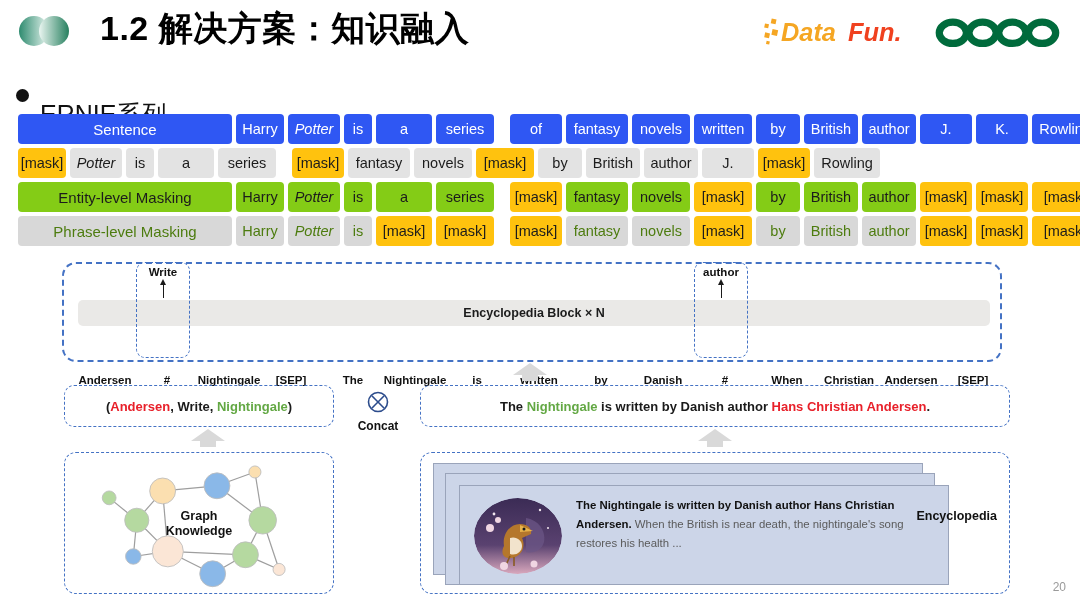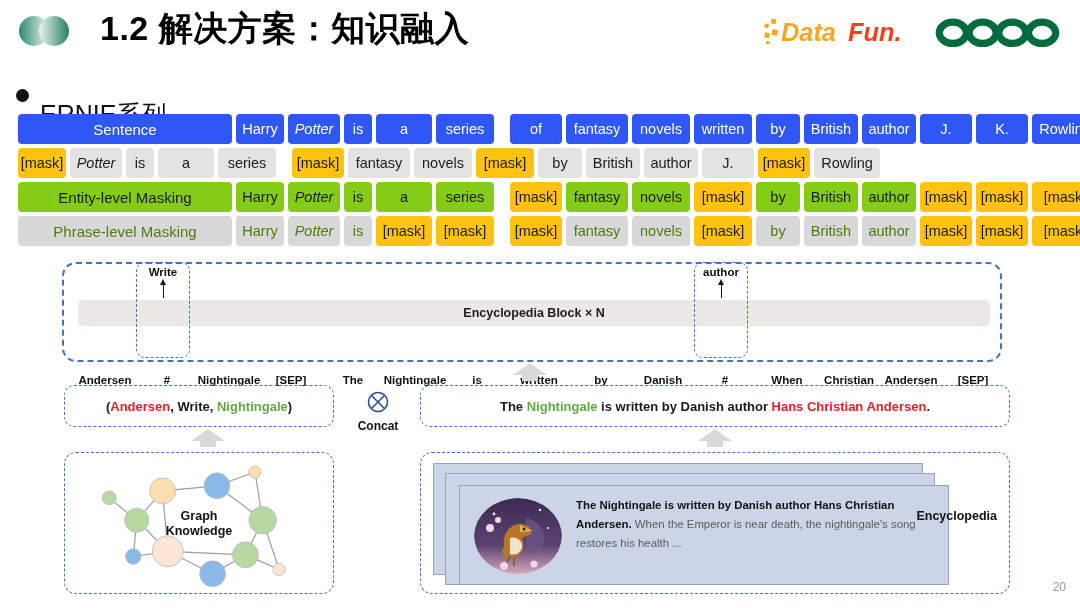--- a/index.html
+++ b/index.html
@@ -392,19 +392,19 @@
       <path d="M36 40 C42 38 48 42 48 48 C48 54 42 58 36 56 Z" fill="#f2e3cc"></path>
       <path d="M46 27 L59 33 L46 34 Z" fill="#e8b24a"></path>
       <circle cx="50" cy="31" r="1.5" fill="#1a1a1a"></circle>
       <path d="M36 58 L32 67 M40 59 L40 68" stroke="#8a5a22" stroke-width="1.6"></path>
       <circle cx="16" cy="30" r="4" fill="#f0d6e2"></circle>
       <circle cx="24" cy="22" r="3" fill="#f0d6e2"></circle>
       <circle cx="30" cy="68" r="4" fill="#f0d6e2"></circle>
       <circle cx="60" cy="66" r="3.5" fill="#f0d6e2"></circle>
     </svg>
     <div id="enc-text">
-      <b>The Nightingale is written by Danish author Hans Christian Andersen.</b><span> When the Emperor is near death, the nightingale's song restores his health ...</span>
+      <b>The Nightingale is written by Danish author Hans Christian Andersen.</b><span> When the British is near death, the nightingale's song restores his health ...</span>
     </div>
   </div>
   <div id="enc-title">Encyclopedia</div>
 </div>
 
 <div id="page-number">20</div>
 
 </body></html>

